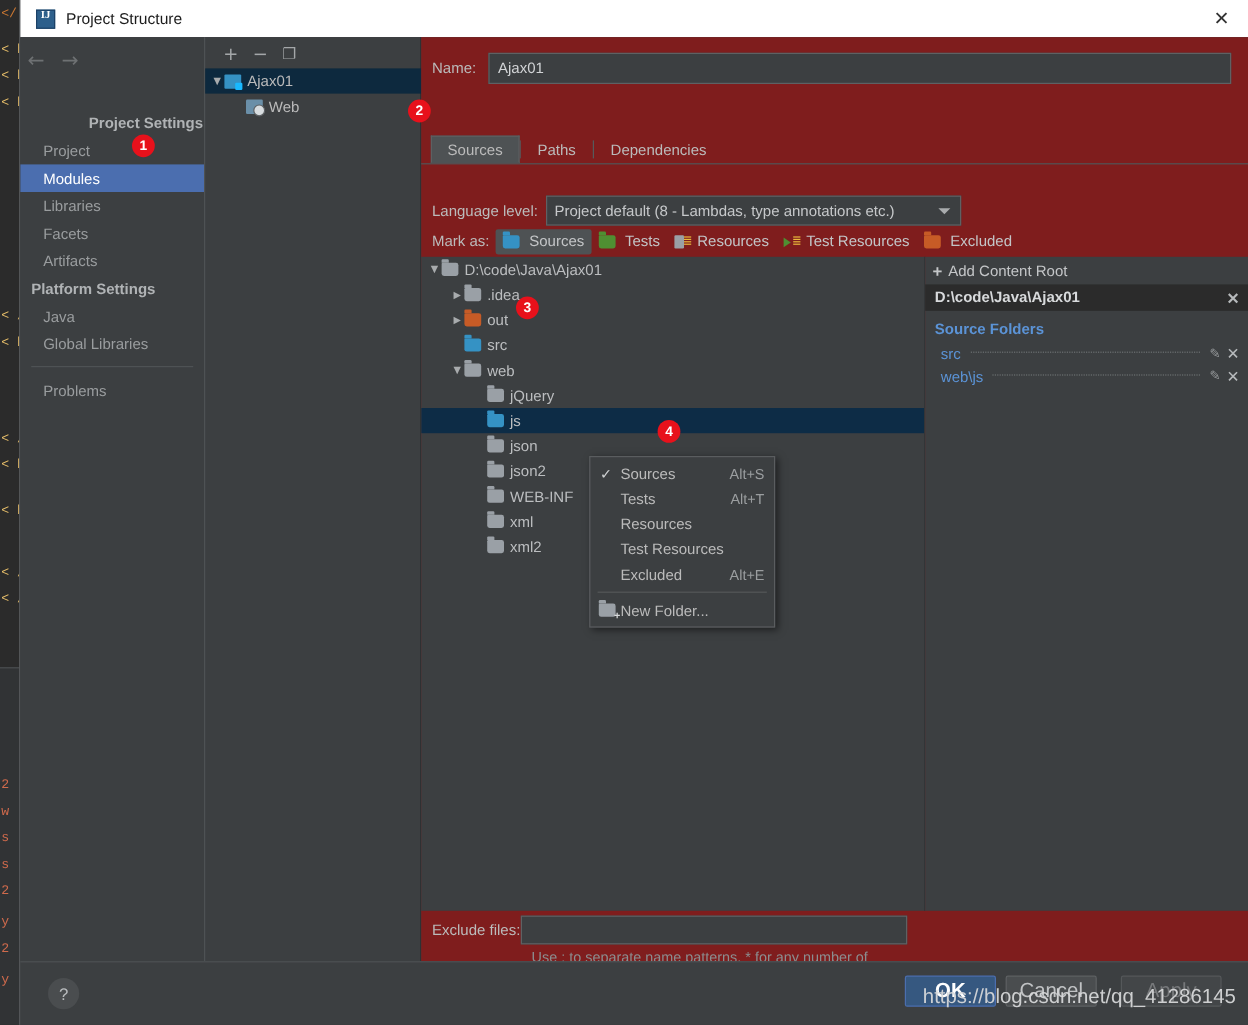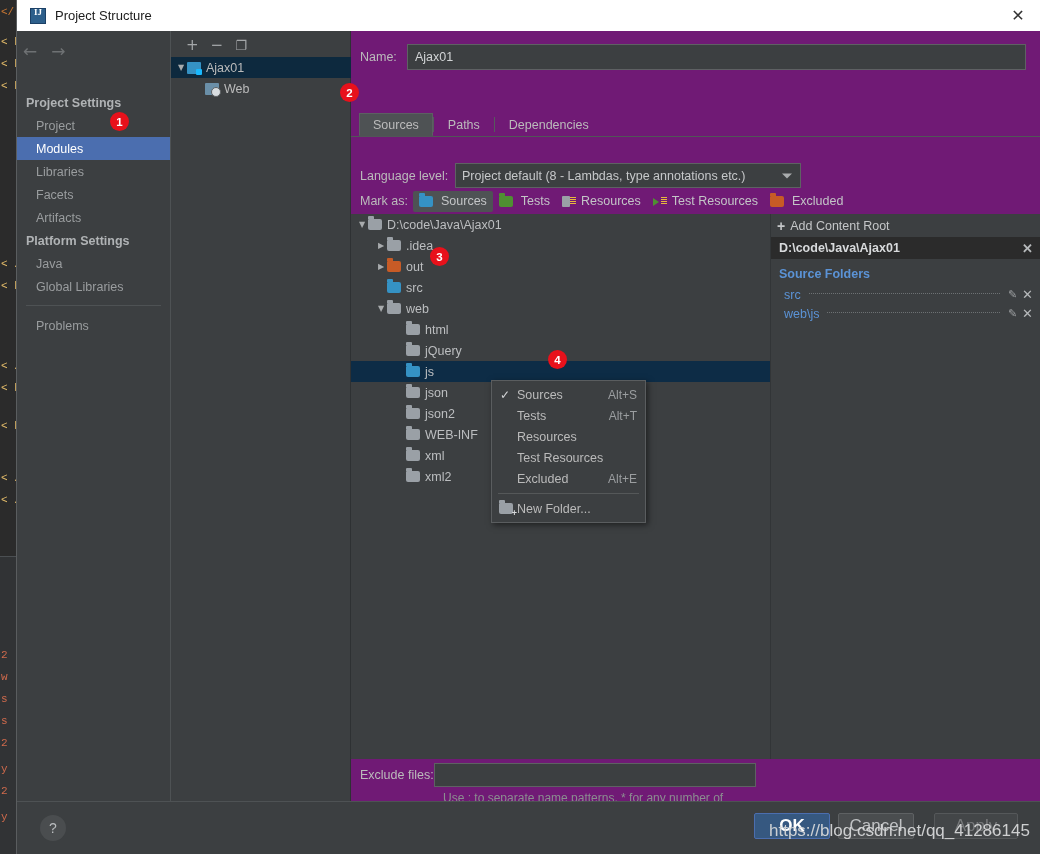--- a/index.html
+++ b/index.html
@@ -161,21 +161,21 @@
   }
   .web-icon::after {
     content: ""; position: absolute; right: -2px; bottom: -2px;
     width: 8px; height: 8px; border-radius: 50%;
     background: #d8dde0; border: 1px solid #5c6063;
   }
 
   
   #main {
     position: absolute; left: 334px; top: 0; width: 690px; height: 770px;
-    background: #701a75;
+    background: #7f1d1d;
   }
   #name-row {
     position: absolute; left: 0; top: 13px; width: 690px; height: 26px;
     display: flex; align-items: center;
   }
   #name-label { width: 56px; padding-left: 9px; font-size: 12.5px; color: #bbbbbb; }
   #name-input {
     width: 619px; height: 26px; background: #3c3f41;
     border: 1px solid #5e6163; color: #d2d4d6;
     font-size: 12.5px; font-family: "Liberation Sans", sans-serif;
@@ -425,21 +425,21 @@
   </div>
 
   <div id="content">
 
     <div id="sidebar">
       <div id="nav-arrows" style="top:5px;">
         <span class="nav-arrow">←</span>
         <span class="nav-arrow">→</span>
       </div>
 
-      <div class="side-group" style="top:60px;">Project Settings</div>
+      <div class="side-group" style="top:60px;margin-left:48px;">Project Settings</div>
       <div class="side-item" style="top:83px;">Project</div>
       <div class="side-item selected" style="top:106px;">Modules</div>
       <div class="side-item" style="top:129px;">Libraries</div>
       <div class="side-item" style="top:152px;">Facets</div>
       <div class="side-item" style="top:175px;">Artifacts</div>
 
       <div class="side-group" style="top:198px;">Platform Settings</div>
       <div class="side-item" style="top:221px;">Java</div>
       <div class="side-item" style="top:244px;">Global Libraries</div>
 
@@ -561,24 +561,20 @@
           <span class="folder blue"></span>
           <span>src</span>
         </div>
 
         <div class="ft-row" style="padding-left:24px;">
           <span class="tri">▼</span>
           <span class="folder grey"></span>
           <span>web</span>
         </div>
 
-        <div class="ft-row" style="padding-left:55px;">
-          <span class="folder grey"></span>
-          <span>html</span>
-        </div>
 
         <div class="ft-row" style="padding-left:55px;">
           <span class="folder grey"></span>
           <span>jQuery</span>
         </div>
 
         <div class="ft-row selected" style="padding-left:55px;">
           <span class="folder blue"></span>
           <span>js</span>
         </div>

